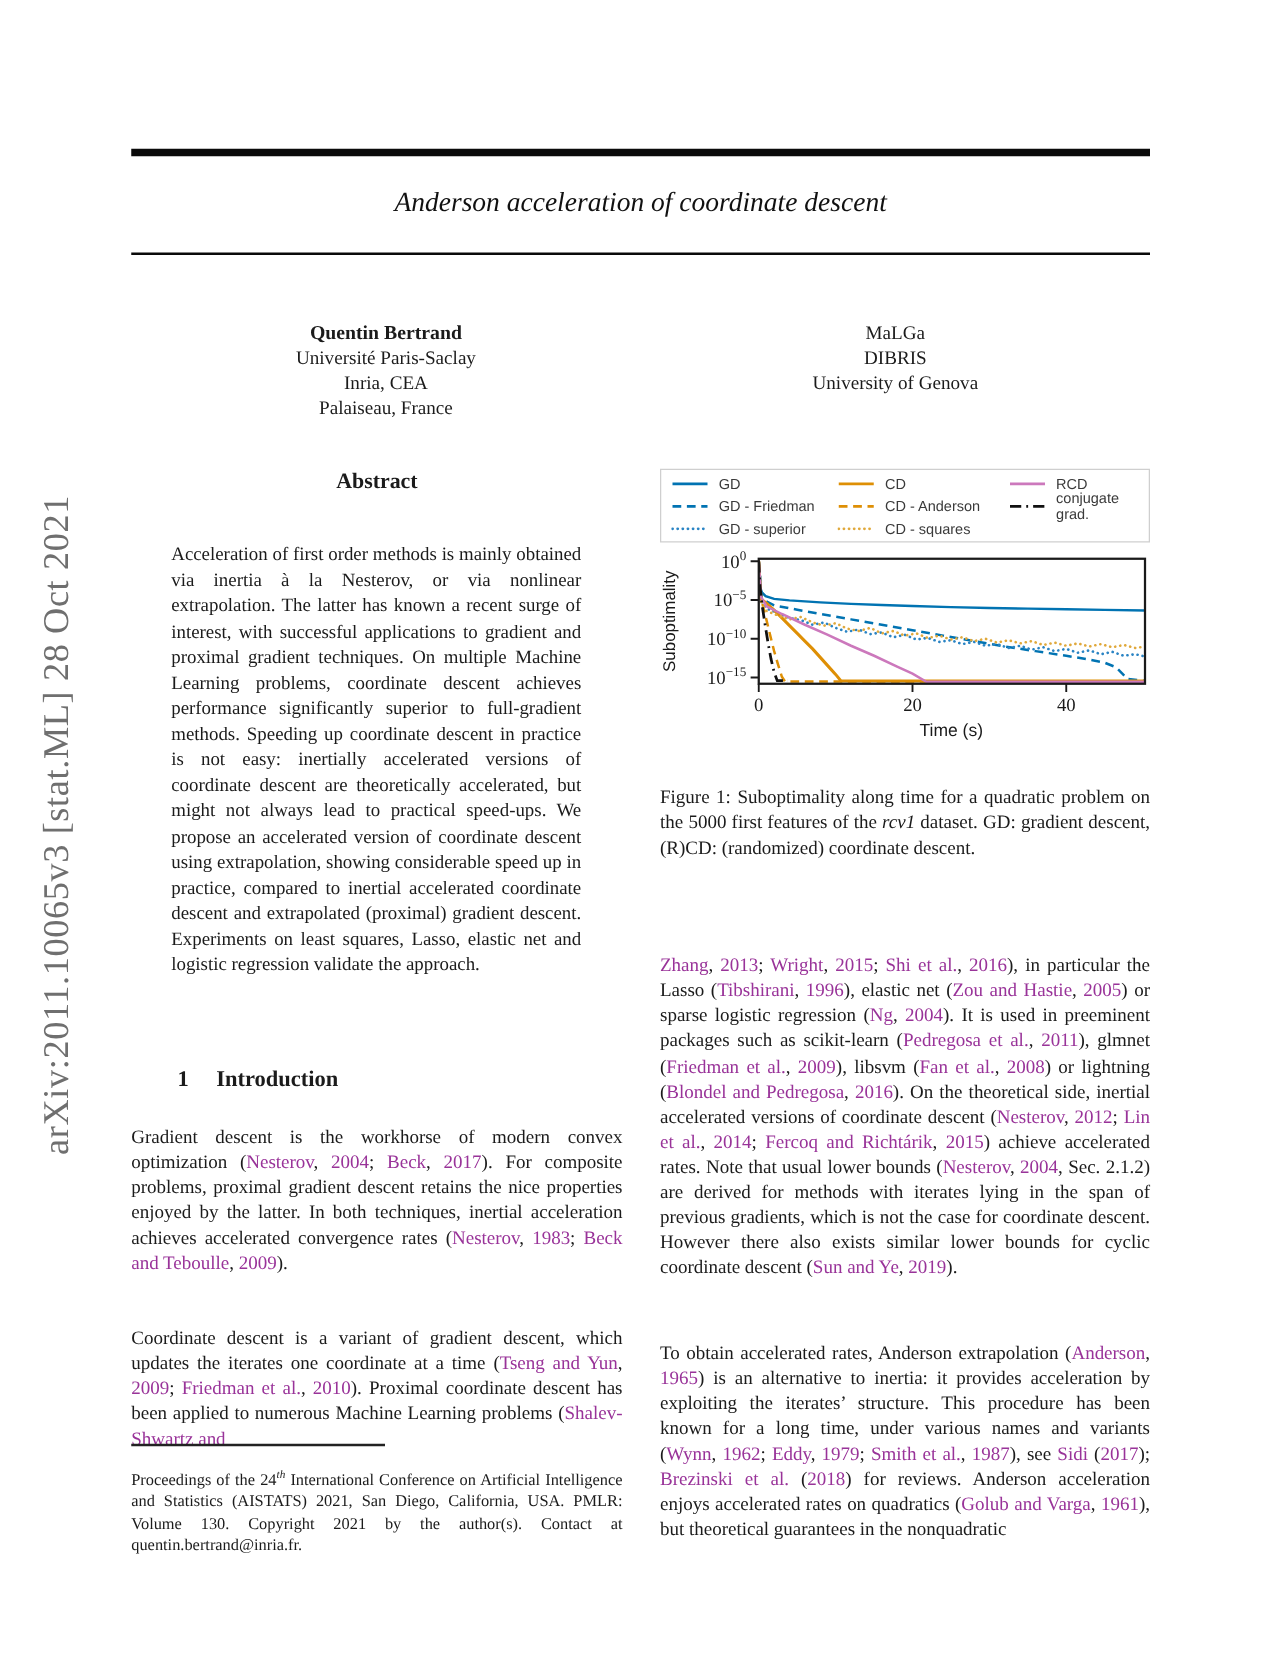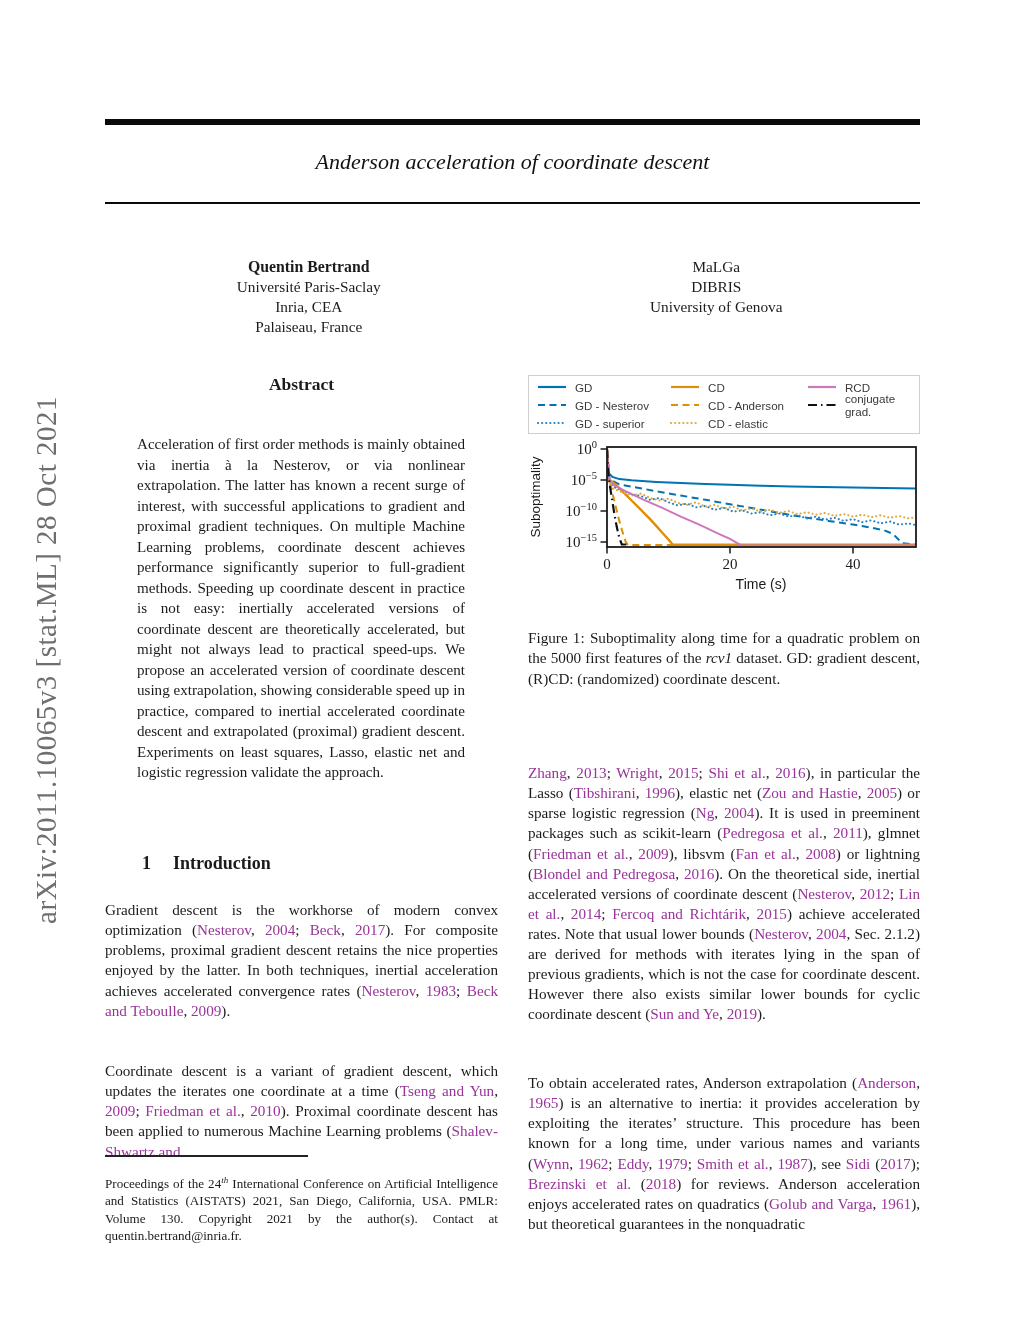--- a/index.html
+++ b/index.html
@@ -82,21 +82,21 @@
         <div class="legend-item">
           <svg width="30" height="10">
             <line x1="1" y1="5" x2="29" y2="5" stroke="#0173b2" stroke-width="2.2" stroke-linecap="butt"></line>
           </svg>
           <span>GD</span>
         </div>
         <div class="legend-item">
           <svg width="30" height="10">
             <line x1="1" y1="5" x2="29" y2="5" stroke="#0173b2" stroke-width="2.2" stroke-dasharray="7 4.5" stroke-linecap="butt"></line>
           </svg>
-          <span>GD - Nesterov</span>
+          <span>GD - Friedman</span>
         </div>
         <div class="legend-item">
           <svg width="30" height="10">
             <line x1="1" y1="5" x2="29" y2="5" stroke="#2a84c4" stroke-width="2.2" stroke-dasharray="0.1 4" stroke-linecap="round"></line>
           </svg>
           <span>GD - superior</span>
         </div>
       </div>
       <div class="legend-col lc2">
         <div class="legend-item">
@@ -108,21 +108,21 @@
         <div class="legend-item">
           <svg width="30" height="10">
             <line x1="1" y1="5" x2="29" y2="5" stroke="#de8f05" stroke-width="2.2" stroke-dasharray="7 4.5" stroke-linecap="butt"></line>
           </svg>
           <span>CD - Anderson</span>
         </div>
         <div class="legend-item">
           <svg width="30" height="10">
             <line x1="1" y1="5" x2="29" y2="5" stroke="#e0a93c" stroke-width="2.2" stroke-dasharray="0.1 4" stroke-linecap="round"></line>
           </svg>
-          <span>CD - elastic</span>
+          <span>CD - squares</span>
         </div>
       </div>
       <div class="legend-col lc3">
         <div class="legend-item">
           <svg width="30" height="10">
             <line x1="1" y1="5" x2="29" y2="5" stroke="#cc78bc" stroke-width="2.2" stroke-linecap="butt"></line>
           </svg>
           <span>RCD</span>
         </div>
         <div class="legend-item">

